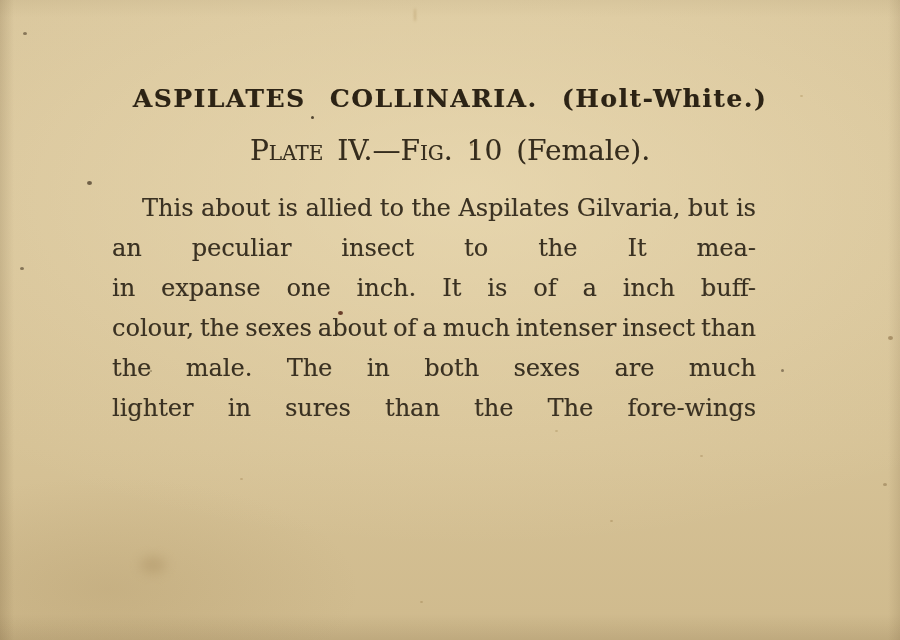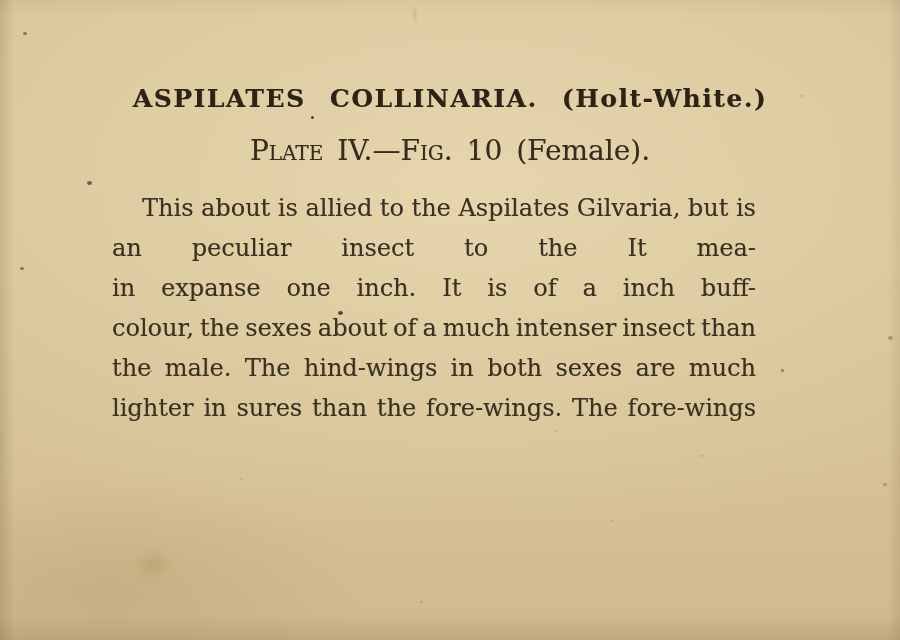--- a/index.html
+++ b/index.html
@@ -133,34 +133,32 @@
         <span>a</span>
         <span>much</span>
         <span>intenser</span>
         <span>insect</span>
         <span>than</span>
       </div>
       <div class="body-line">
         <span>the</span>
         <span>male.</span>
         <span>The</span>
-        <span>hind-wings</span>
         <span>in</span>
         <span>both</span>
         <span>sexes</span>
         <span>are</span>
         <span>much</span>
       </div>
       <div class="body-line">
         <span>lighter</span>
         <span>in</span>
         <span>sures</span>
         <span>than</span>
         <span>the</span>
-        <span>fore-wings.</span>
         <span>The</span>
         <span>fore-wings</span>
       </div>
     </div>
 
   <div id="specks-layer">
       <div class="speck" style="left: 23px; top: 32px; width: 4px; height: 3px; background: rgb(90, 74, 50); opacity: 0.65;"></div>
       <div class="speck" style="left: 87px; top: 181px; width: 5px; height: 4px; background: rgb(74, 59, 40); opacity: 0.75;"></div>
       <div class="speck" style="left: 20px; top: 267px; width: 4px; height: 3px; background: rgb(85, 69, 47); opacity: 0.65;"></div>
       <div class="speck" style="left: 311px; top: 116px; width: 3px; height: 3px; background: rgb(58, 47, 31); opacity: 0.85;"></div>

